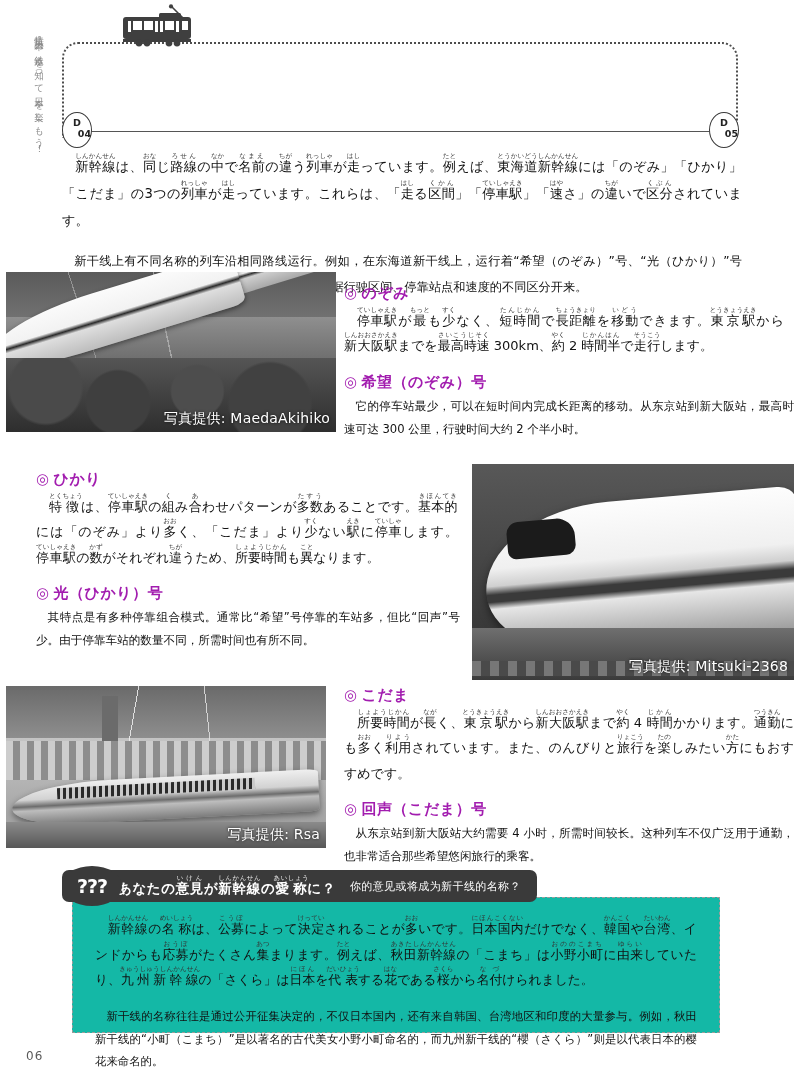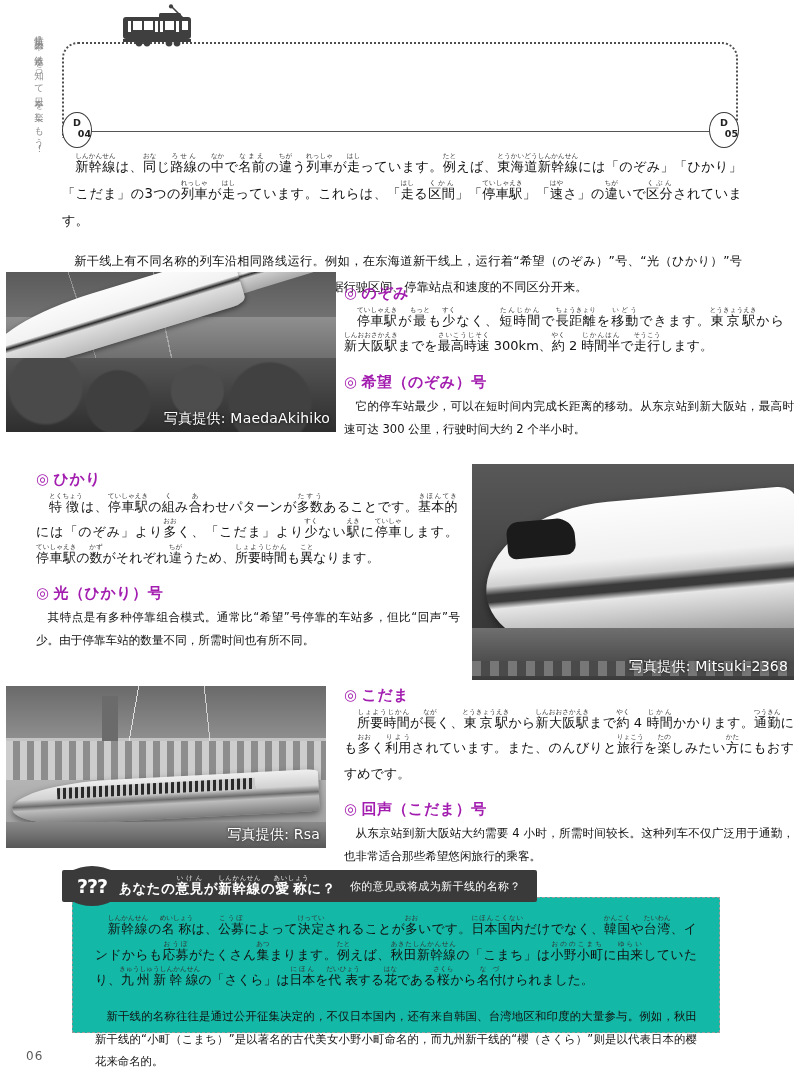--- a/index.html
+++ b/index.html
@@ -262,21 +262,21 @@
   .callout-bar {
     position: absolute;
     left: 62px;
     top: 870px;
     height: 32px;
     background: #3a3a3a;
     color: #fff;
     display: flex;
     align-items: center;
     padding: 0 16px 0 56px;
-    border-radius: 2px;
+    border-radius: 7px;
     box-sizing: border-box;
   }
   .qmarks {
     position: absolute;
     left: 62px;
     top: 866px;
     width: 60px;
     height: 40px;
     background: #3a3a3a;
     border-radius: 50%;

